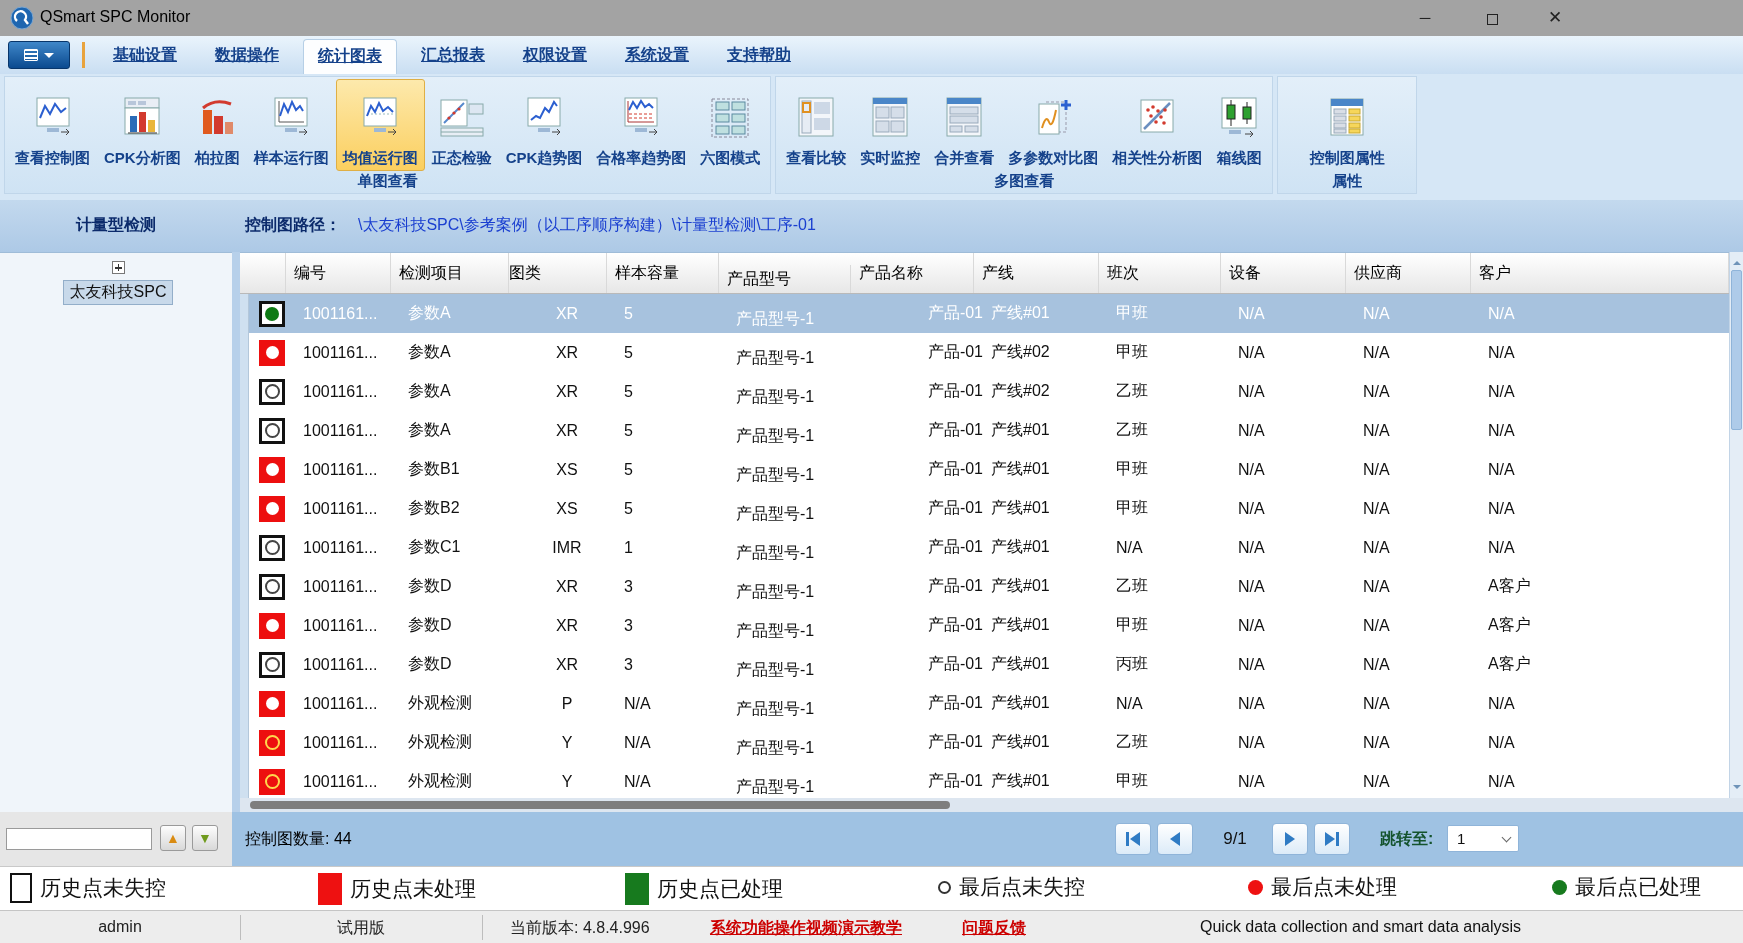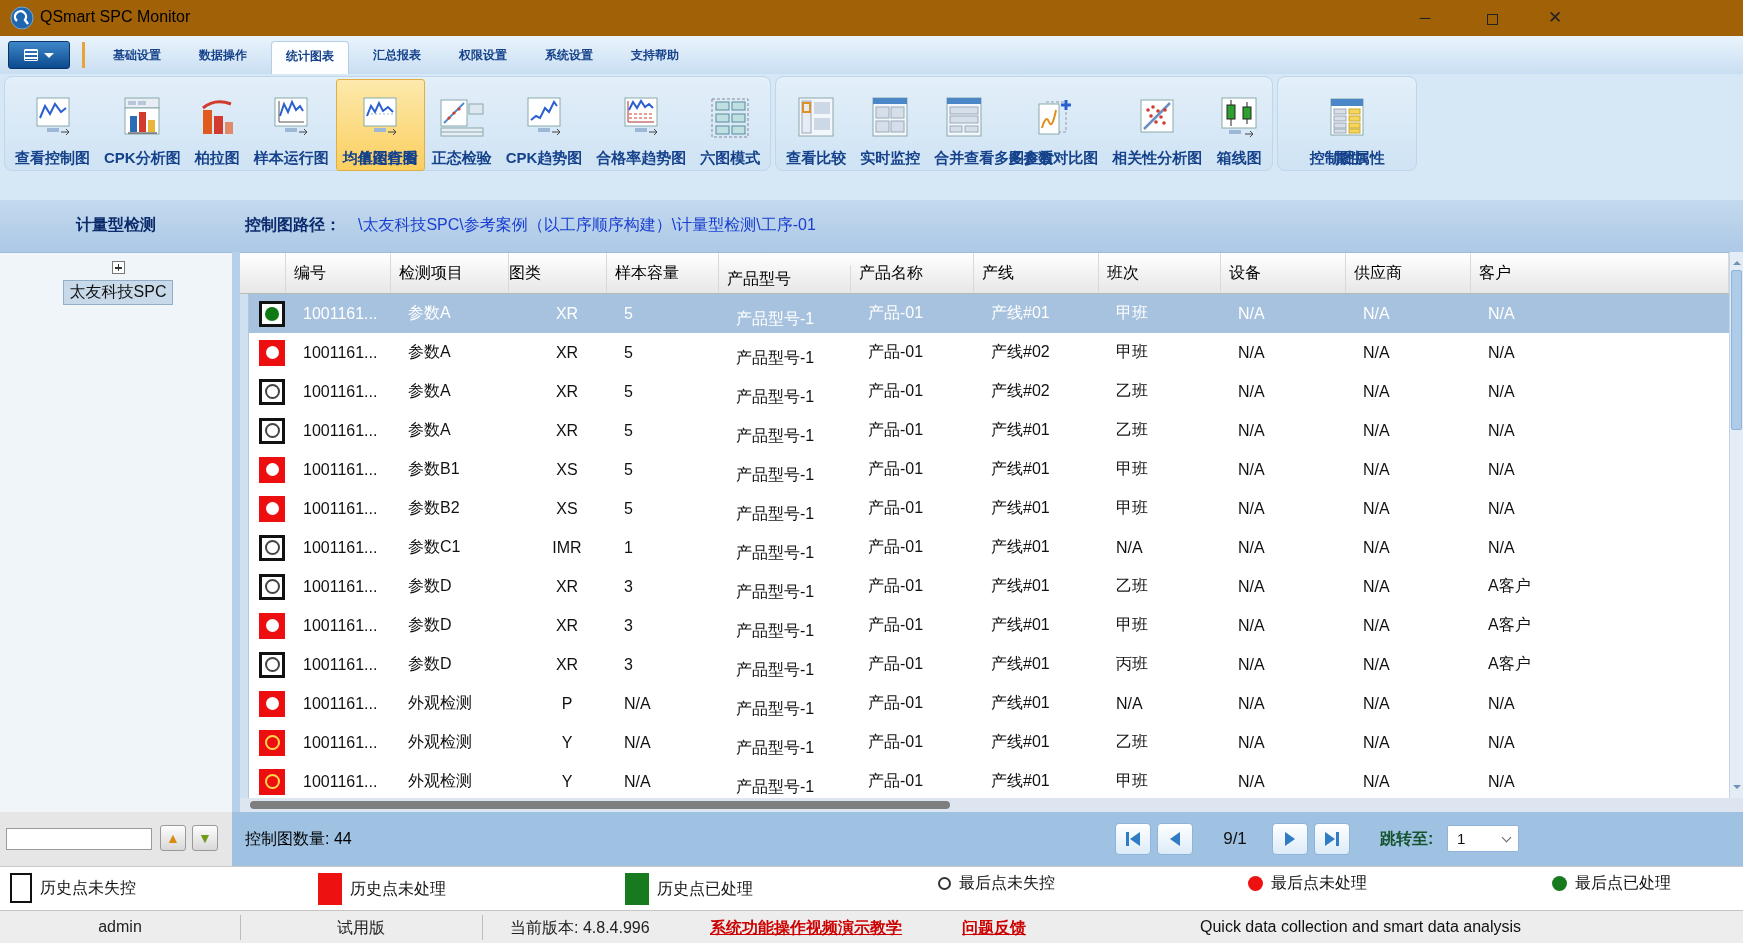--- a/index.html
+++ b/index.html
@@ -1,47 +1,47 @@
 <!DOCTYPE html>
 <html><head>
 <meta charset="utf-8">
 <style>
   * { margin:0; padding:0; box-sizing:border-box; }
   html,body { width:1743px; height:943px; overflow:hidden;
     font-family:"Liberation Sans","DejaVu Sans",sans-serif; font-size:15px; color:#111; }
   body { position:relative; background:#fff; }
 
   
-  .titlebar { position:absolute; left:0; top:0; width:1743px; height:36px; background:#a16207; }
+  .titlebar { position:absolute; left:0; top:0; width:1743px; height:36px; background:#a3a3a3; }
   .logo { position:absolute; left:10px; top:6px; }
   .apptitle { position:absolute; left:40px; top:8px; font-size:16px; color:#000; }
   .winbtn { position:absolute; top:6px; width:40px; height:24px; text-align:center;
     line-height:24px; font-size:15px; color:#222; cursor:default; }
   .winbtn.min{ left:1405px; } .winbtn.max{ left:1472px; } .winbtn.close{ left:1535px; font-size:17px; }
   .maxglyph{ display:inline-block; width:11px; height:11px; border:1.5px solid #222; vertical-align:middle; }
 
   
   .menubar { position:absolute; left:0; top:36px; width:1743px; height:38px;
     background:linear-gradient(#eaf4fc,#c9def2); display:flex; align-items:center; }
   .appbtn { width:62px; height:28px; margin-left:8px; border-radius:3px;
     background:linear-gradient(#3f87c9,#0b4a8f); border:1px solid #08366b;
     display:flex; align-items:center; justify-content:center; gap:6px; }
   .appbtn .lines{ width:14px; height:12px; border:1.5px solid #fff; border-radius:1px;
     background:linear-gradient(#fff 2px,transparent 2px) 0 3px/14px 4px repeat-y; }
   .appbtn .caret{ width:0; height:0; border:5px solid transparent; border-top-color:#fff; margin-top:5px; }
   .ysep { width:3px; height:26px; background:#e8a33d; margin:0 14px 0 12px; }
   .tabs { display:flex; gap:10px; }
-  .tab { padding:6px 14px; font-weight:bold; color:#15428b; font-size:12px; cursor:default; }
+  .tab { padding:6px 14px; font-weight:bold; color:#15428b; font-size:16px; cursor:default;text-decoration:underline; }
   .tab.active { background:#fdfeff; border:1px solid #b6cfe6; border-bottom:none;
     border-radius:4px 4px 0 0; padding-bottom:9px; margin-bottom:-4px; }
 
   
   .ribbon { position:absolute; left:0; top:74px; width:1743px; height:126px;
     background:#d6e7f6; display:flex; padding:2px 0 0 4px; }
-  .rgroup { position:relative; height:95px; border:1px solid #c0d6ea; border-radius:8px;
+  .rgroup { position:relative; height:118px; border:1px solid #c0d6ea; border-radius:0;
     background:linear-gradient(#e3eff9,#cfe3f4); margin-right:4px; padding:2px 3px 22px 3px; }
   .rbuttons { display:flex; height:92px; }
   .rbtn { display:flex; flex-direction:column; align-items:center; justify-content:flex-end;
     padding:3px 6px 2px 6px; border-radius:3px; border:1px solid transparent; cursor:default; }
   .rbtn.active { background:linear-gradient(#fde9ac,#fbcf5f); border:1px solid #dfaf45; }
   .rlabel { font-size:15px; font-weight:bold; color:#15428b; white-space:nowrap; margin-top:3px; }
   .rglabel { position:absolute; left:0; right:0; bottom:2px; text-align:center;
     font-size:15px; font-weight:bold; color:#15428b; }
   .ricon { height:56px; display:flex; align-items:center; }
 
@@ -70,21 +70,21 @@
   .rowstrip { position:absolute; left:0; top:41px; width:9px; bottom:0; background:#cfe0f0; border-right:1px solid #b3c7da; }
   .thead { display:flex; height:41px; background:linear-gradient(#ffffff,#e7e7e7);
     border-bottom:1px solid #b9b9b9; }
   .th { display:flex; align-items:center; padding-left:8px; font-size:16px; color:#000;
     border-right:1px solid #d9d9d9; }
   .trow { display:flex; height:39px; align-items:center; padding-left:9px; background:#fff; }
   .trow.sel { background:#a7c2de; color:#fff; }
   .td { padding-left:8px; font-size:16px; white-space:nowrap; overflow:hidden; }
   .cicon { width:46px; display:flex; justify-content:center; padding:0; }
   .c0{width:105px;} .c1{width:118px;} .c2{width:98px; text-align:center; padding:0;}
-  .c3{width:112px;} .c4{width:132px;margin-top:12px;} .c5{width:123px;} .c6{width:125px;}
+  .c3{width:112px;} .c4{width:132px;margin-top:12px;} .c5{width:123px;text-align:right;} .c6{width:125px;}
   .c7{width:122px;} .c8{width:125px;} .c9{width:125px;} .c10{flex:1;}
   .th.cicon{ border-right:1px solid #d9d9d9; }
 
   .sicon { width:26px; height:26px; display:flex; align-items:center; justify-content:center; }
   .sicon.hollow { background:#fff; border:3px solid #111; }
   .sicon.hollow::after { content:""; width:11px; height:11px; border-radius:50%; border:2.5px solid #444; }
   .sicon.red-dot { background:#ed0f0f; }
   .sicon.red-dot::after { content:""; width:13px; height:13px; border-radius:50%; background:#fff; }
   .sicon.green-dot { background:#fff; border:3px solid #111; }
   .sicon.green-dot::after { content:""; width:14px; height:14px; border-radius:50%; background:#0e7a14; }
@@ -124,21 +124,21 @@
   .pageinfo { position:absolute; left:975px; top:17px; width:56px; text-align:center; font-size:17px; }
   .jumplabel { position:absolute; left:1148px; top:17px; font-size:16px; font-weight:bold; color:#14532d; }
   .jumpselect { position:absolute; left:1215px; top:13px; width:72px; height:27px; background:#fff;
     border:1px solid #8fb4d9; border-radius:2px; font-size:15px; line-height:25px; padding-left:9px; }
   .jumpselect .chev { position:absolute; right:8px; top:10px; width:7px; height:7px;
     border-right:1.5px solid #666; border-bottom:1.5px solid #666; transform:rotate(45deg); margin-top:-2px; }
 
   
   .legendbar { position:absolute; left:0; top:866px; width:1743px; height:44px; background:#fff;
     border-top:1px solid #c9c9c9; }
-  .lgitem { position:absolute; top:6px; display:flex; align-items:center; gap:8px; font-size:16px; }
+  .lgitem { position:absolute; top:6px; display:flex; align-items:center; gap:8px; font-size:21px; }
   .lg0{left:10px;} .lg1{left:318px;} .lg2{left:625px;} .lg3{left:938px;} .lg4{left:1248px;} .lg5{left:1552px;}
   .lgshape { display:inline-block; }
   .lg-square-outline { width:22px; height:30px; background:#fff; border:2px solid #111; }
   .lg-square-red { width:24px; height:32px; background:#ee1111; }
   .lg-square-green { width:24px; height:32px; background:#177a1e; }
   .lg-circle-outline { width:13px; height:13px; border-radius:50%; border:2px solid #333; background:#fff; }
   .lg-circle-red { width:15px; height:15px; border-radius:50%; background:#ee1111; }
   .lg-circle-green { width:15px; height:15px; border-radius:50%; background:#177a1e; }
 
   

